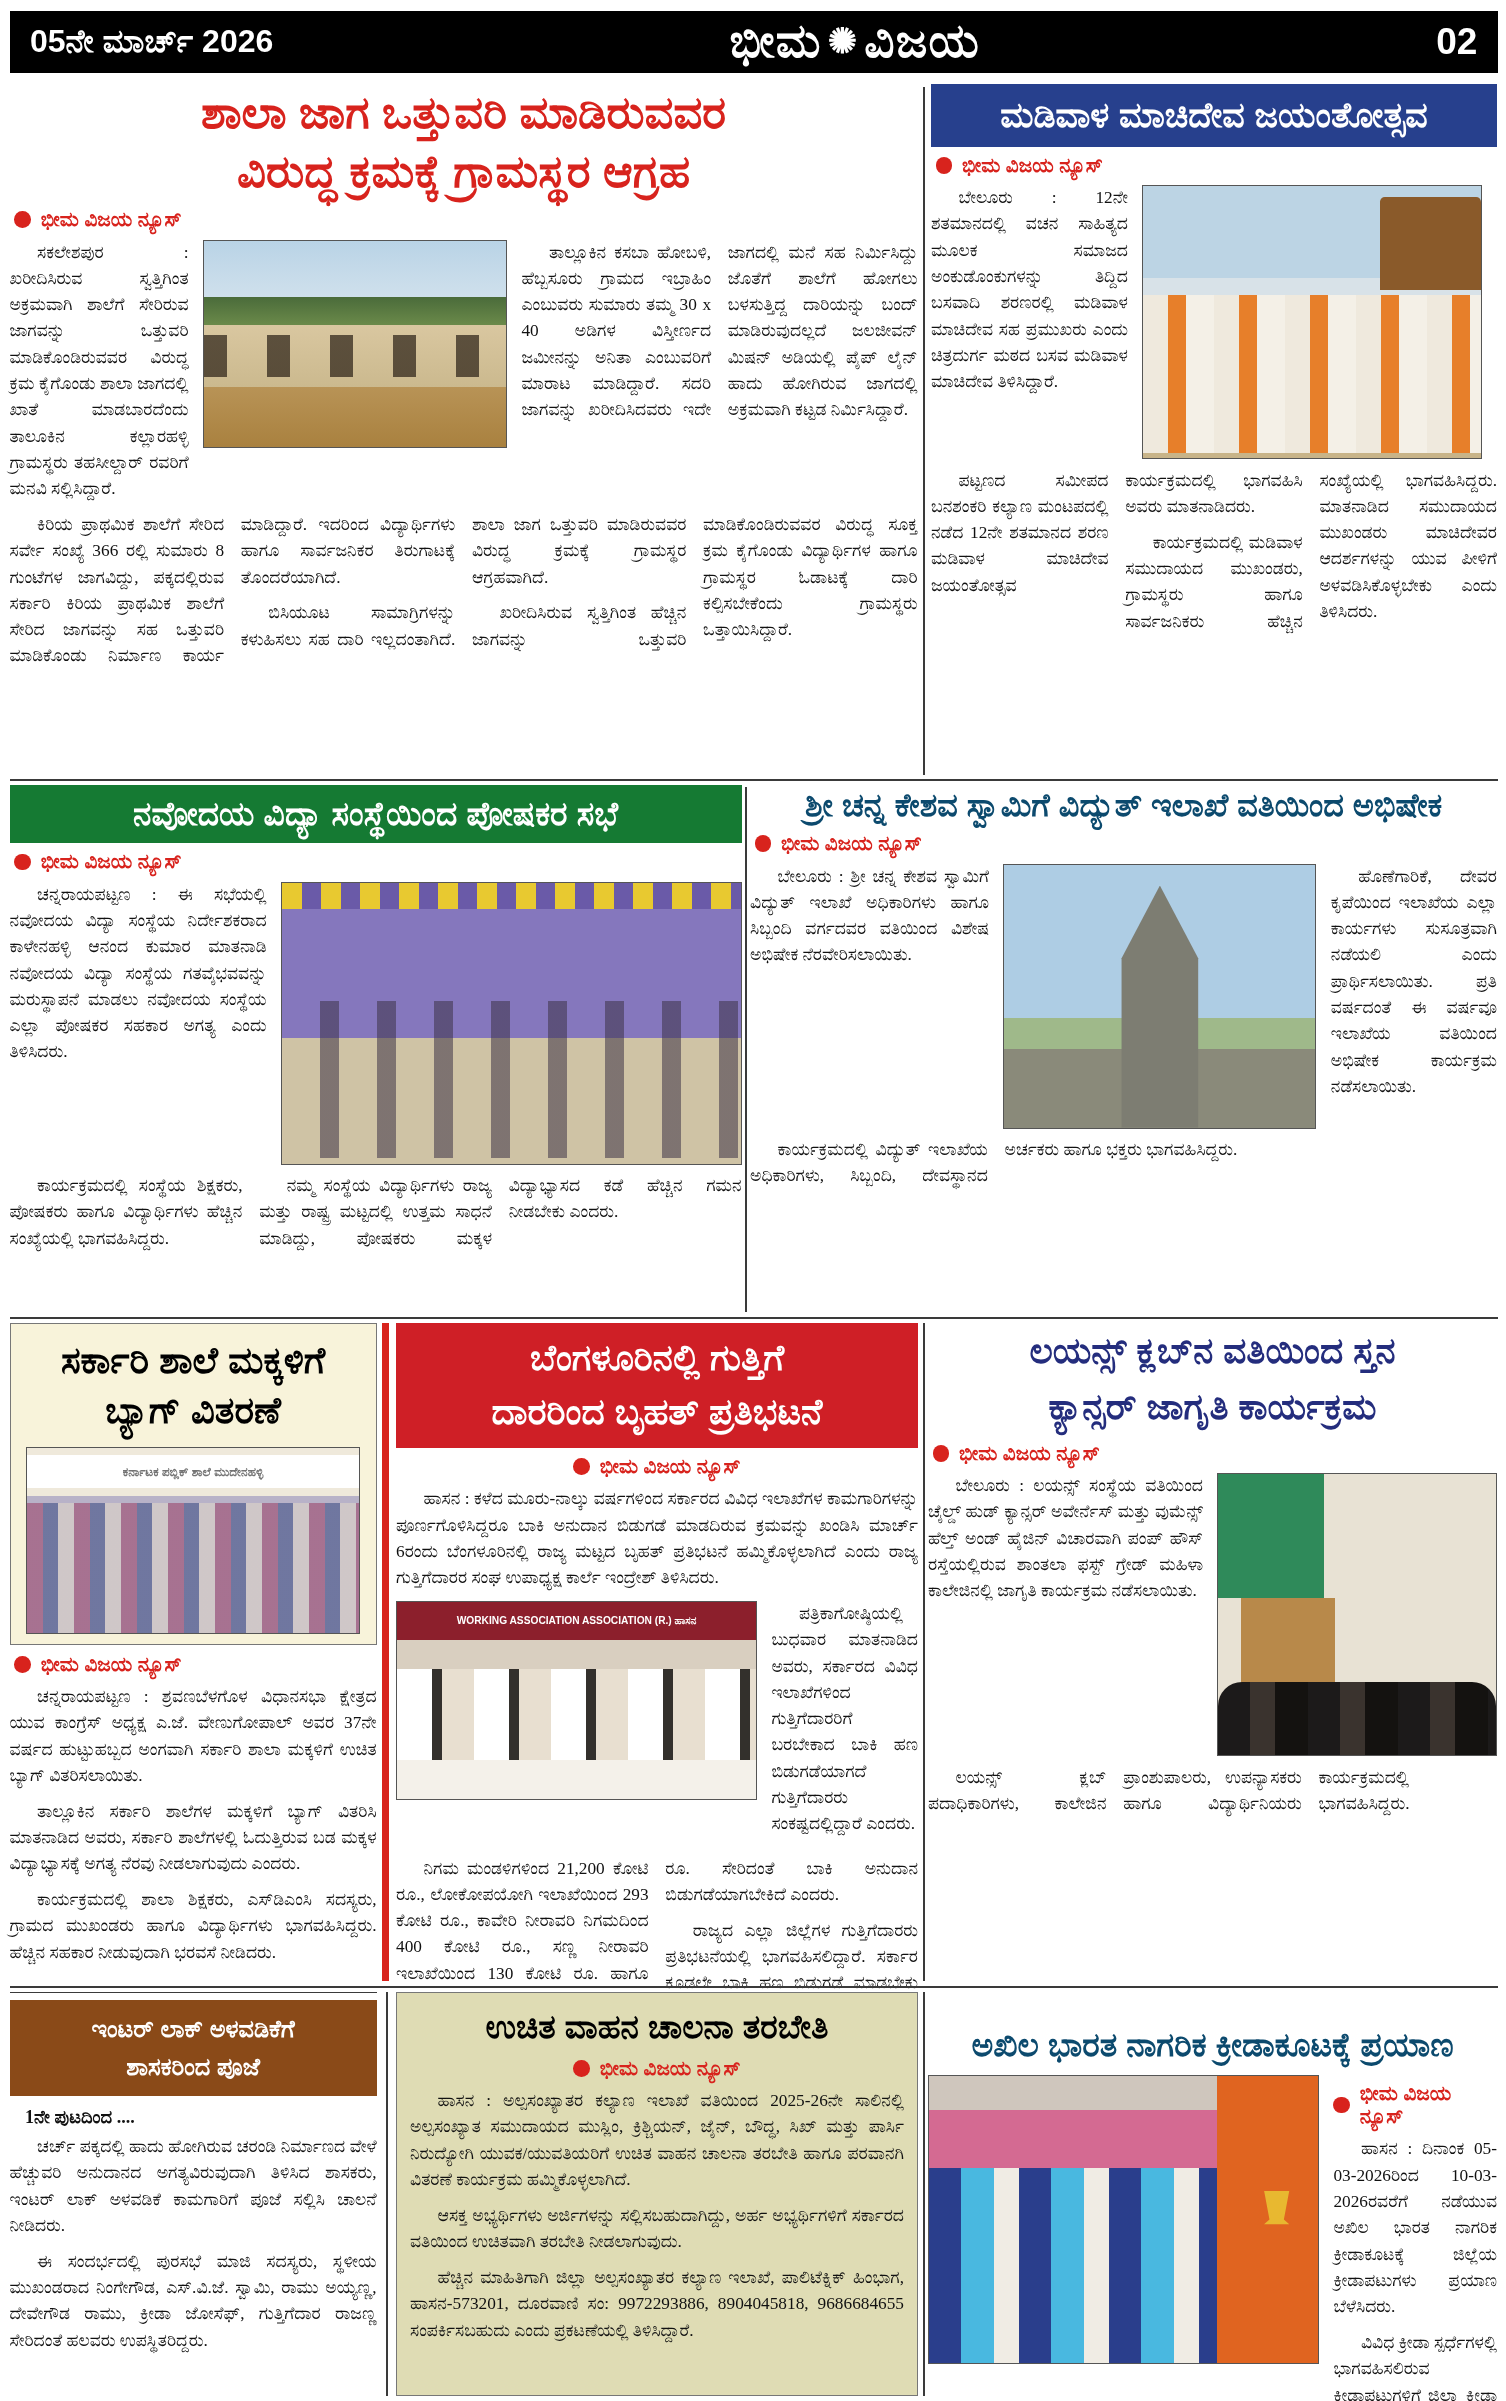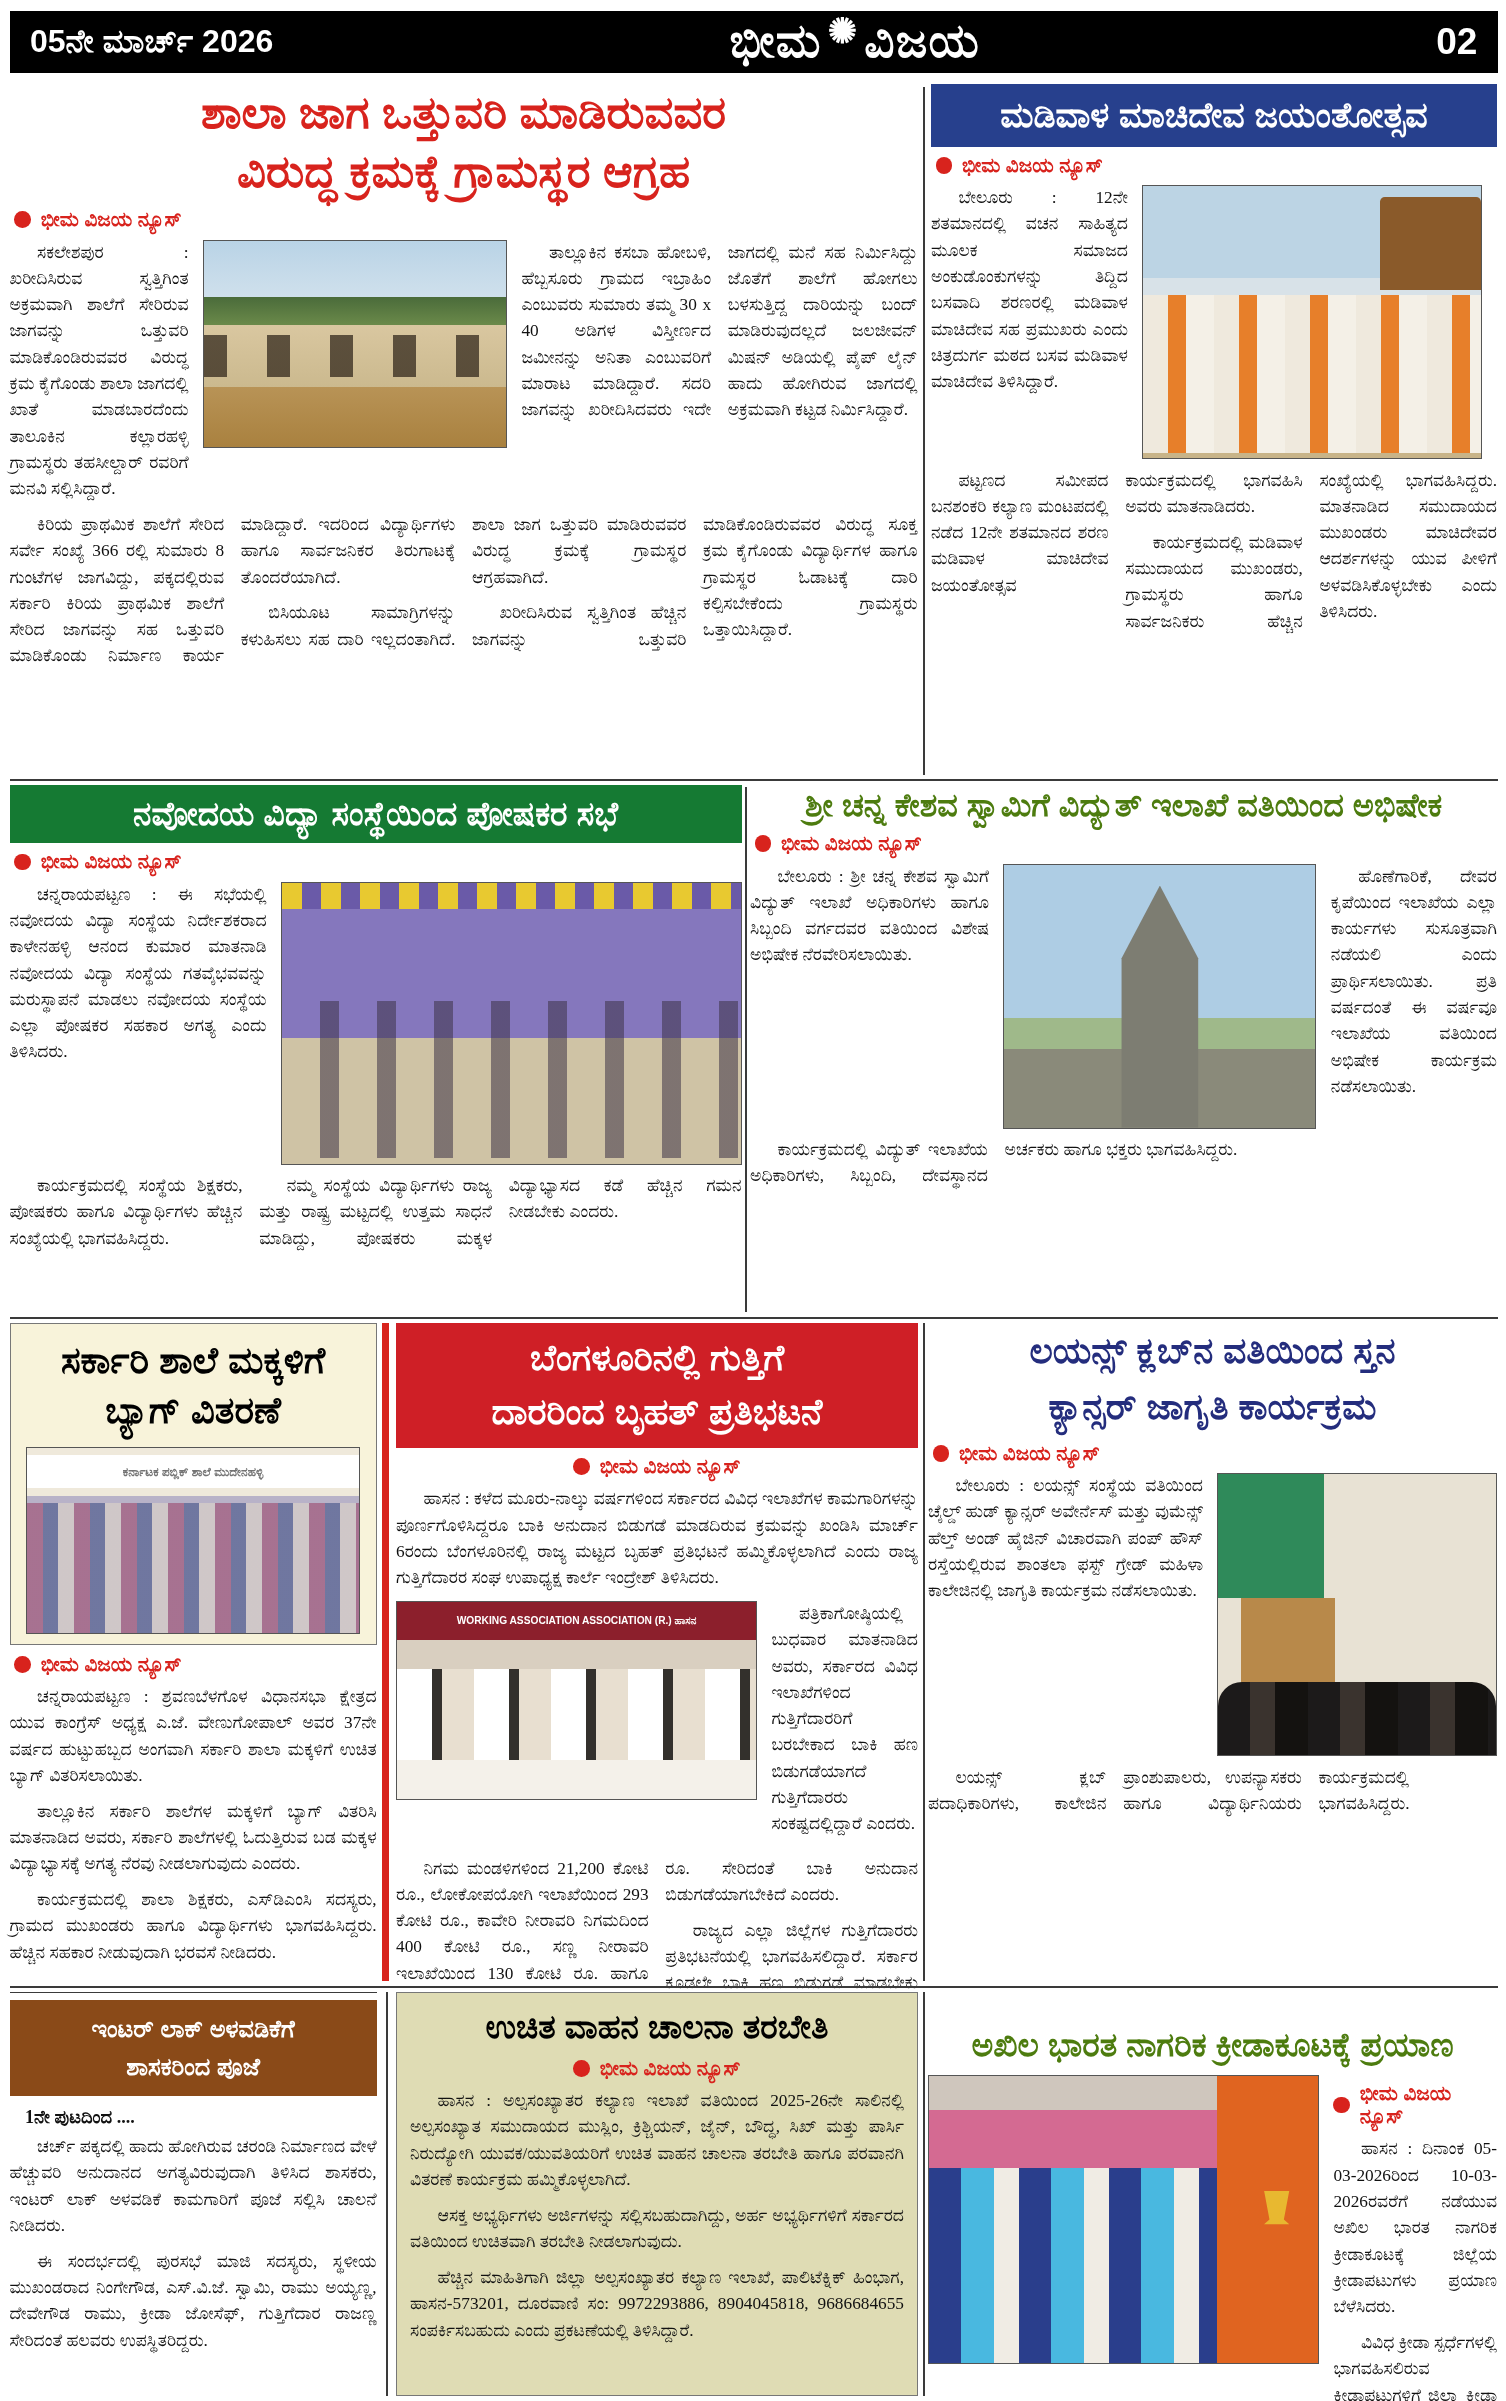--- a/index.html
+++ b/index.html
@@ -1,29 +1,29 @@
 <!DOCTYPE html>
 <html style="font-size:9.6px"><head>
 <meta charset="utf-8">
 <style>
   html,body{margin:0;padding:0;background:#ffffff;}
   body{width:1507px;height:2401px;position:relative;font-family:"Liberation Serif","DejaVu Serif",serif;color:#111;}
   .abs{position:absolute;}
   
   .mast{left:9.6px;top:10.8px;width:1488px;height:62px;background:#000;color:#fff;display:flex;align-items:center;justify-content:space-between;padding:0 20.3px;box-sizing:border-box;}
   .mast .date{font-size:32px;font-weight:bold;font-family:"Liberation Sans",sans-serif;}
-  .mast .title{font-size:47px;font-weight:bold;letter-spacing:1.2px;display:flex;gap:6px;}
+  .mast .title{font-size:47px;font-weight:bold;letter-spacing:1.2px;display:flex;align-items:center;gap:6px;}
   .mast .pageno{font-size:37px;font-weight:bold;font-family:"Liberation Sans",sans-serif;}
   .chakra{font-size:35px;line-height:1;}
   
   .hl{font-weight:bold;text-align:center;font-family:"Liberation Sans",sans-serif;}
   .hl-red{color:#d8231d;font-size:45px;line-height:1.3;}
   .hl-banner-blue{background:#27408d;color:#fff;font-size:35px;padding:10.8px 4.8px;}
   .hl-banner-green{background:#157a33;color:#fff;font-size:33px;padding:9.6px 4.8px;}
-  .hl-brown{color:#4d7c0f;font-size:32px;line-height:1.25;}
+  .hl-brown{color:#0c4a6e;font-size:32px;line-height:1.25;}
   .hl-black{color:#000;font-size:37px;line-height:1.35;}
   .hl-banner-red{background:#cf1f26;color:#fff;font-size:36px;line-height:1.5;padding:8.4px 4.8px;}
   .hl-navy{color:#242d7d;font-size:36px;line-height:1.55;}
   .hl-banner-brown{background:#8a4a18;color:#fff;font-size:24px;line-height:1.6;padding:9.6px 4.8px;}
   
   .byl{display:flex;align-items:center;gap:9.6px;color:#d8231d;font-weight:bold;font-size:20px;margin:7.2px 0 8.4px 4.8px;font-family:"Liberation Sans",sans-serif;}
   .byl .dot{width:16.7px;height:16.7px;border-radius:50%;background:#d8231d;flex:none;}
   .byl.center{justify-content:center;margin-left:0;}
   
   .b{font-size:17.3px;line-height:1.52;text-align:justify;margin:0 0 9.6px;text-indent:27.5px;}

